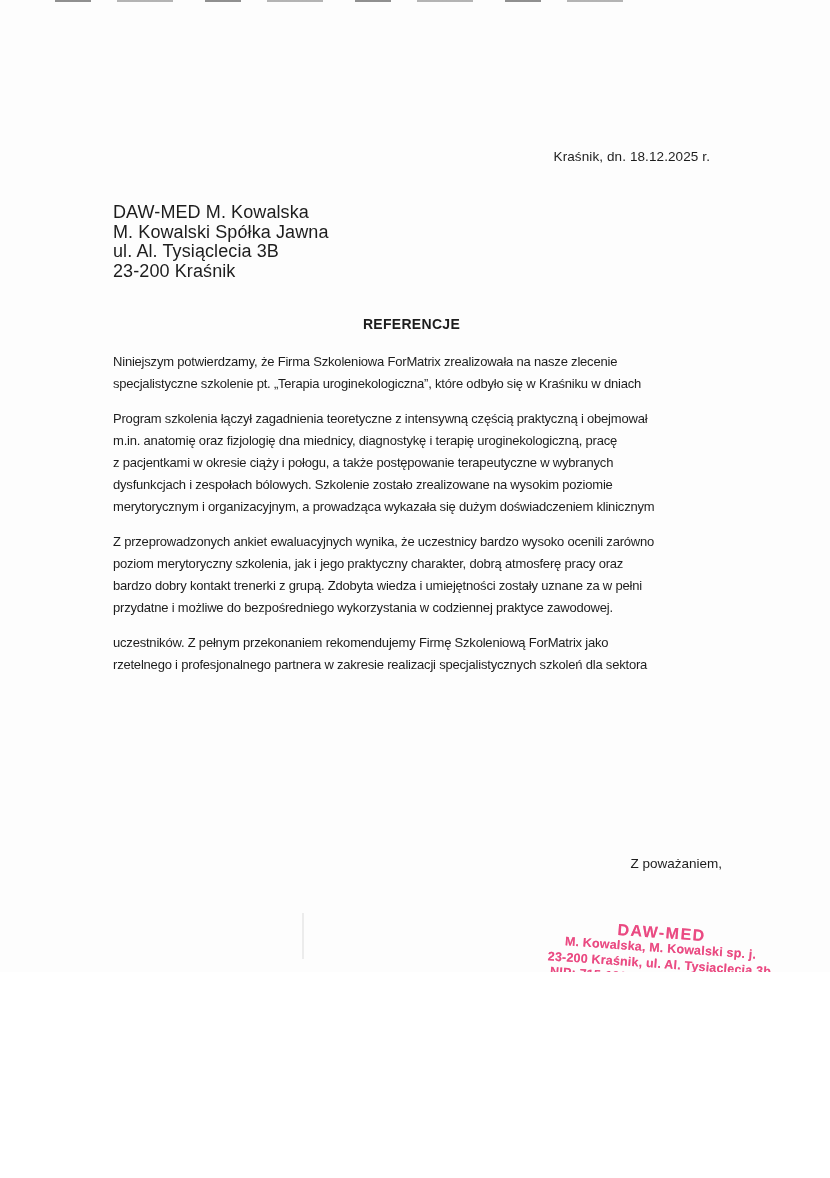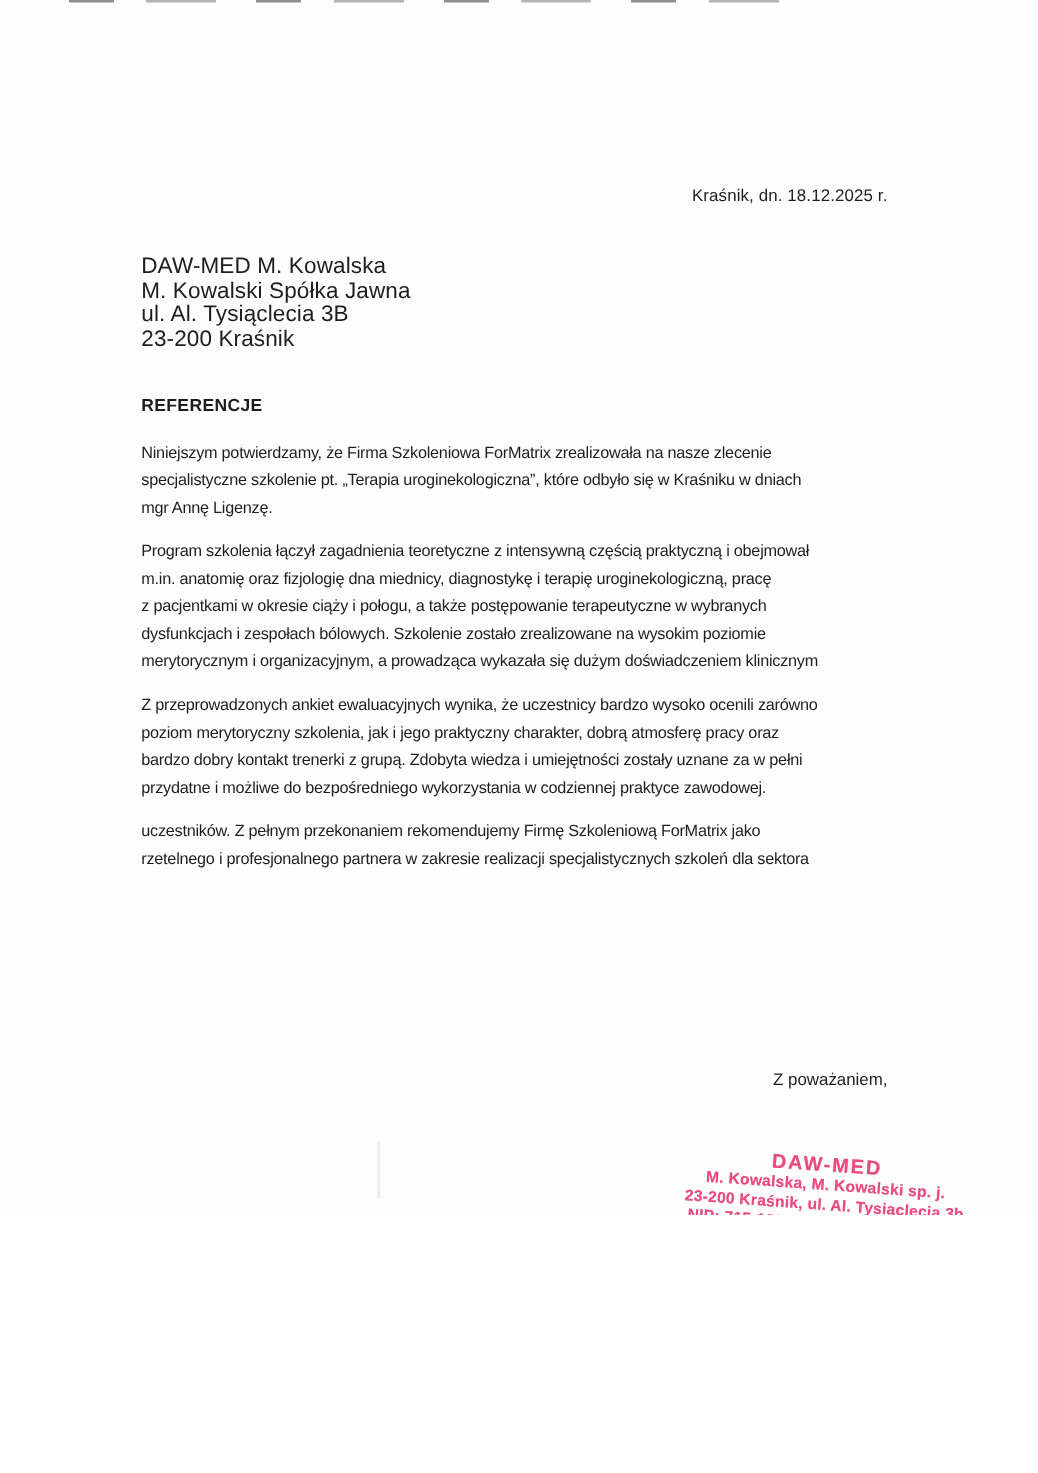--- a/index.html
+++ b/index.html
@@ -21,30 +21,30 @@
   .date{
     position:absolute;top:149px;right:120px;
     font-size:13.5px;letter-spacing:.1px;
   }
   .recipient{
     position:absolute;top:203px;left:113px;
     font-size:18px;line-height:19.5px;letter-spacing:.1px;
   }
   .title{
     position:absolute;top:316px;left:113px;width:597px;
-    text-align:left;font-weight:700;font-size:14px;letter-spacing:.3px;
+    text-align:center;font-weight:700;font-size:14px;letter-spacing:.3px;
   }
   .bodytext{
     position:absolute;top:351px;left:113px;width:604px;
     font-size:13px;line-height:22px;letter-spacing:-0.2px;
   }
   .paragraph{margin:0 0 13px 0;}
   .line{white-space:nowrap;}
   .closing{
-    position:absolute;top:856px;right:120px;
+    position:absolute;top:856px;right:108px;
     font-size:13.5px;
   }
   
   .stamp-company{
     position:absolute;left:540px;top:924px;width:240px;
     text-align:center;
     transform:rotate(4deg);transform-origin:center;
     color:#ea4a82;font-weight:700;
     text-shadow:0 0 .6px rgba(234,74,130,.55);
   }
@@ -84,21 +84,20 @@
     <div class="line">ul. Al. Tysiąclecia 3B</div>
     <div class="line">23-200 Kraśnik</div>
   </div>
 
   <div class="title">REFERENCJE</div>
 
   <div class="bodytext">
     <div class="paragraph">
       <div class="line">Niniejszym potwierdzamy, że Firma Szkoleniowa ForMatrix zrealizowała na nasze zlecenie</div>
       <div class="line">specjalistyczne szkolenie pt. „Terapia uroginekologiczna”, które odbyło się w Kraśniku w dniach</div>
-      <div class="line">mgr Annę Ligenzę.</div>
     </div>
     <div class="paragraph">
       <div class="line">Program szkolenia łączył zagadnienia teoretyczne z intensywną częścią praktyczną i obejmował</div>
       <div class="line">m.in. anatomię oraz fizjologię dna miednicy, diagnostykę i terapię uroginekologiczną, pracę</div>
       <div class="line">z pacjentkami w okresie ciąży i połogu, a także postępowanie terapeutyczne w wybranych</div>
       <div class="line">dysfunkcjach i zespołach bólowych. Szkolenie zostało zrealizowane na wysokim poziomie</div>
       <div class="line">merytorycznym i organizacyjnym, a prowadząca wykazała się dużym doświadczeniem klinicznym</div>
     </div>
     <div class="paragraph">
       <div class="line">Z przeprowadzonych ankiet ewaluacyjnych wynika, że uczestnicy bardzo wysoko ocenili zarówno</div>

